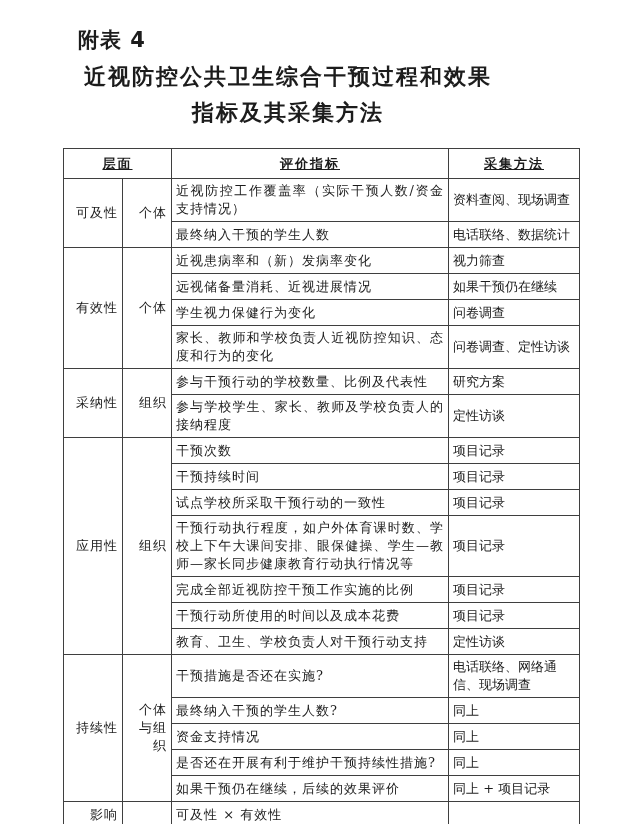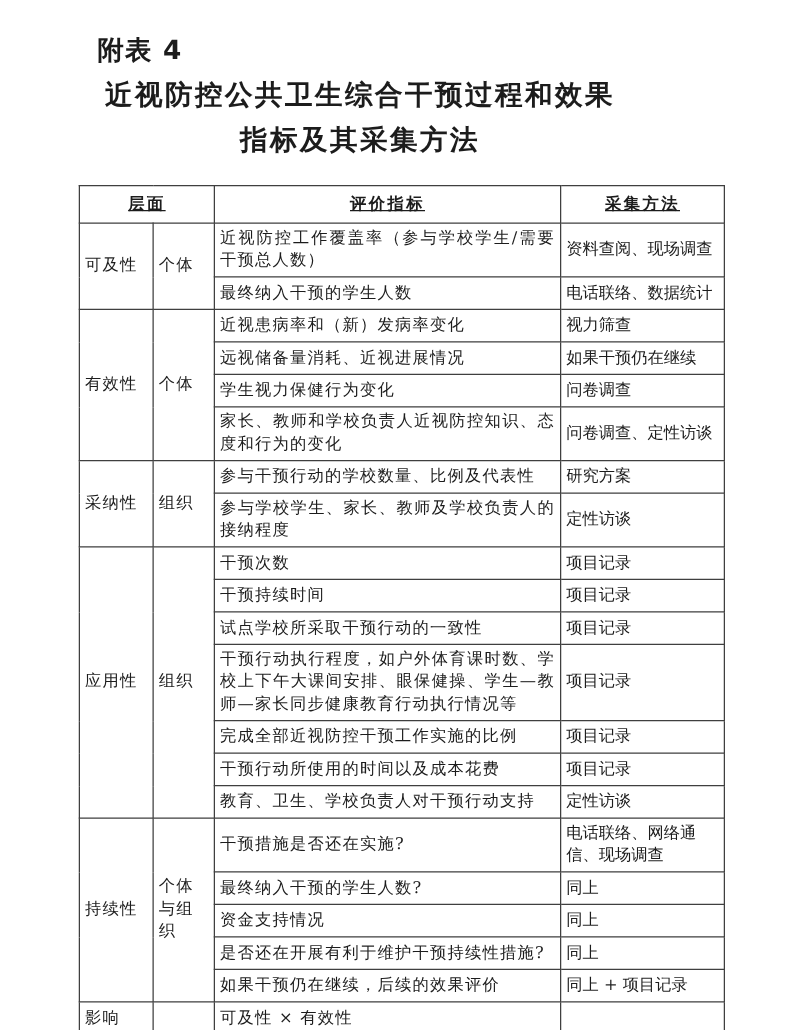--- a/index.html
+++ b/index.html
@@ -53,21 +53,21 @@
     padding: 3px 4px;
   }
   table.main-table th {
     font-weight: bold;
     height: 30px;
     text-align: center;
     letter-spacing: 2px;
     text-decoration: underline;
   }
   td.col-level, td.col-unit {
-    text-align: left;
+    text-align: right;
     letter-spacing: 1px;
   }
   td.col-indicator {
     text-align: justify;
     padding: 3px 8px;
     letter-spacing: 1px;
   }
   td.col-method {
     text-align: left;
     padding: 3px 2px;
@@ -95,21 +95,21 @@
     <tr>
       <th colspan="2">层面</th>
       <th>评价指标</th>
       <th>采集方法</th>
     </tr>
   </thead>
   <tbody>
       <tr class="data-row">
         <td rowspan="2" class="col-level">可及性</td>
         <td rowspan="2" class="col-unit">个体</td>
-        <td class="col-indicator">近视防控工作覆盖率（参与学校学生/需要干预总人数）</td>
+        <td class="col-indicator">近视防控工作覆盖率（实际干预人数/资金支持情况）</td>
         <td class="col-method">资料查阅、现场调查</td>
       </tr>
       <tr class="data-row">
         <td class="col-indicator">最终纳入干预的学生人数</td>
         <td class="col-method">电话联络、数据统计</td>
       </tr>
       <tr class="data-row">
         <td rowspan="4" class="col-level">有效性</td>
         <td rowspan="4" class="col-unit">个体</td>
         <td class="col-indicator">近视患病率和（新）发病率变化</td>

